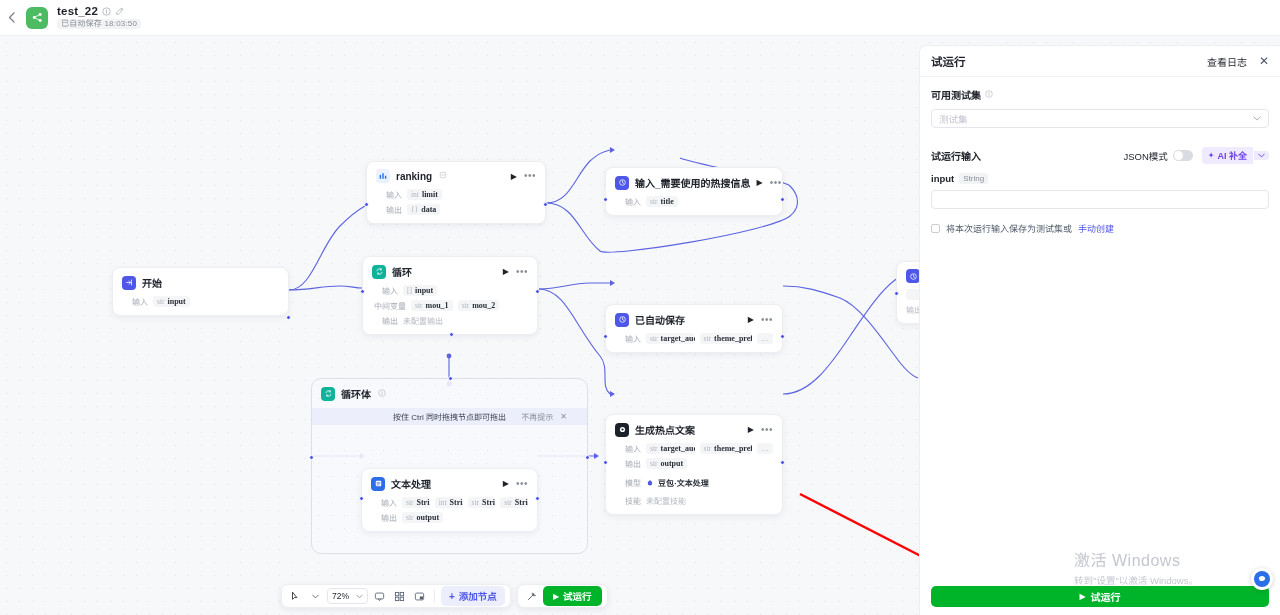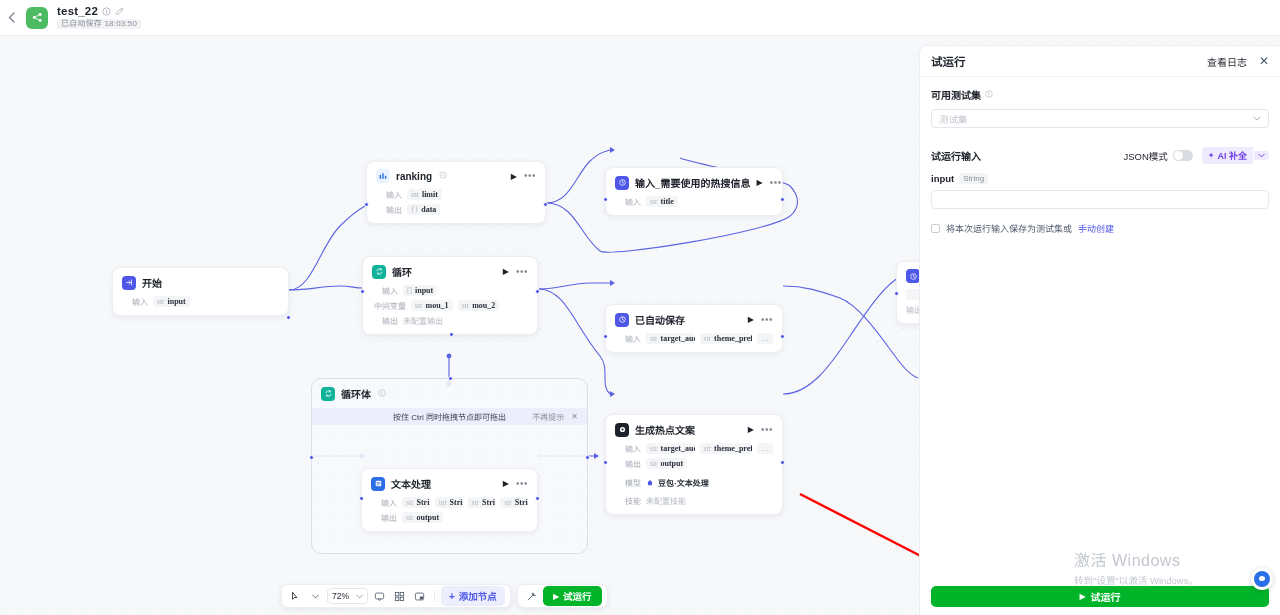--- a/index.html
+++ b/index.html
@@ -107,21 +107,21 @@
     background-image: radial-gradient(#e2e5eb 0.8px, transparent 0.8px);
     background-size: 13px 13px;
   }
   .loop-head { display: flex; align-items: center; gap: 6px; padding: 7px 9px 0 9px; }
   .loop-tip {
     margin: 7px 0 0 0; height: 17px; background: #eceefc;
     display: flex; align-items: center; justify-content: center; position: relative;
   }
   .loop-tip-txt { font-size: 8px; color: #3d4150; }
   .loop-tip-right {
-    position: absolute; right: 9px; display: flex; align-items: center; gap: 7px;
+    position: absolute; right: 20px; display: flex; align-items: center; gap: 7px;
   }
   .loop-tip-link { font-size: 8px; color: #8a9099; cursor: pointer; }
   .loop-tip-close { font-size: 8px; color: #8a9099; cursor: pointer; }
 
   
   .toolbar {
     position: absolute; left: 281px; bottom: 7px; height: 24px;
     display: flex; align-items: center; gap: 6px; z-index: 30;
   }
   .tb-group {

